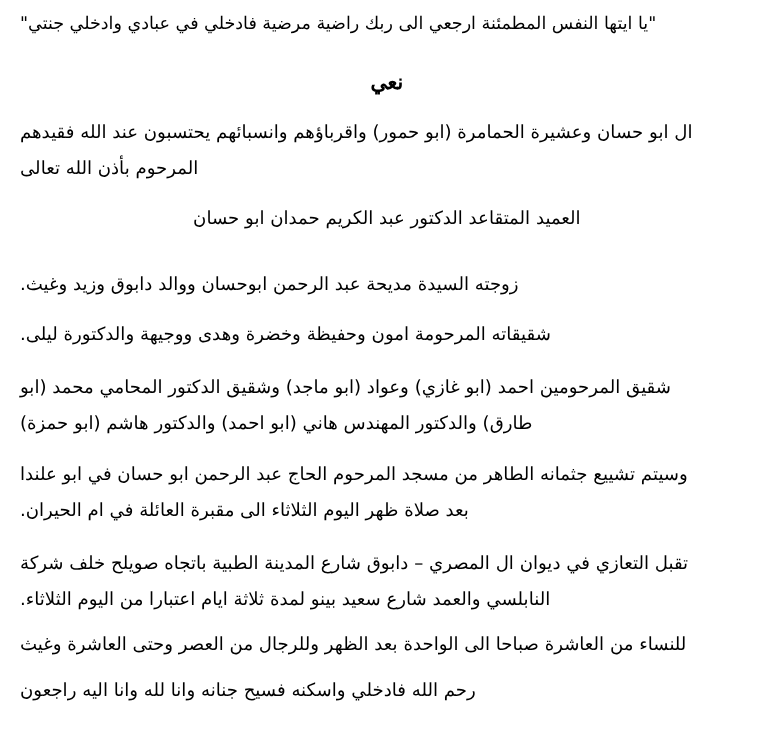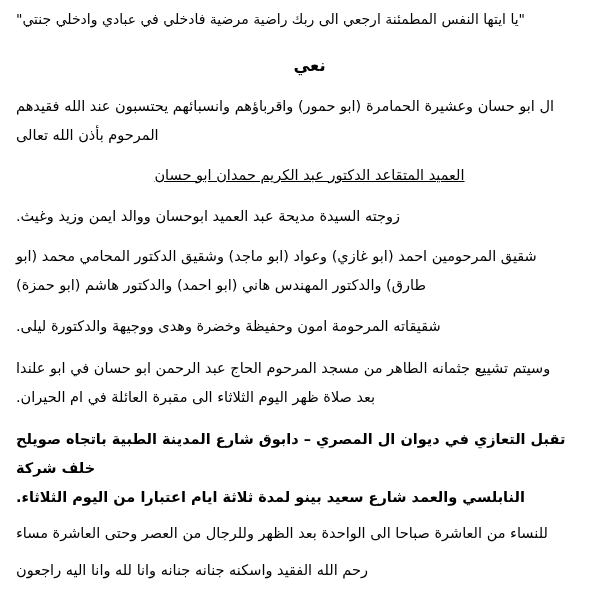--- a/index.html
+++ b/index.html
@@ -30,57 +30,57 @@
     margin: 0;
   }
   .align-left   { text-align: left; }
   .align-center { text-align: center; }
   .heading {
     font-weight: bold;
     font-size: 16.5px;
   }
   
   .b-verse      { margin-bottom: 17px; font-size: 14px; }
-  .b-heading    { margin-bottom: 12px; }
+  .b-heading    { margin-bottom: 12px; font-family: Liberation Serif, serif; }
   .b-intro      { margin-bottom: 11px; }
-  .b-name       { margin-bottom: 12px; text-decoration: underline; }
+  .b-name       { margin-bottom: 24px; }
   .b-kunya      { margin-bottom: 10px; }
   .b-wife       { margin-bottom: 11px; }
   .b-brothers   { margin-bottom: 12px; }
   .b-sisters    { margin-bottom: 13px; }
   .b-funeral    { margin-bottom: 13px; margin-top: 12px; }
-  .b-condolence { margin-bottom: 7px; font-weight: bold; }
+  .b-condolence { margin-bottom: 7px; }
   .b-hours      { margin-bottom: 8px; }
   .b-prayer     { margin-bottom: 0; }
 </style>
 </head>
 <body>
 
 <div class="page">
 
   <div class="block align-left b-verse">"يا ايتها النفس المطمئنة ارجعي الى ربك راضية مرضية فادخلي في عبادي وادخلي جنتي"</div>
 
   <div class="block align-center heading b-heading">نعي</div>
 
   <div class="block b-intro">ال ابو حسان وعشيرة الحمامرة (ابو حمور) واقرباؤهم وانسبائهم يحتسبون عند الله فقيدهم
 المرحوم بأذن الله تعالى</div>
 
   <div class="block align-center b-name">العميد المتقاعد الدكتور عبد الكريم حمدان ابو حسان</div>
 
 
-  <div class="block b-wife">زوجته السيدة مديحة عبد العميد ابوحسان ووالد ايمن وزيد وغيث.</div>
+  <div class="block b-wife">زوجته السيدة مديحة عبد الرحمن ابوحسان ووالد دابوق وزيد وغيث.</div>
+
+  <div class="block b-sisters">شقيقاته المرحومة امون وحفيظة وخضرة وهدى ووجيهة والدكتورة ليلى.</div>
 
   <div class="block b-brothers">شقيق المرحومين احمد (ابو غازي) وعواد (ابو ماجد) وشقيق الدكتور المحامي محمد (ابو
 طارق) والدكتور المهندس هاني (ابو احمد) والدكتور هاشم (ابو حمزة)</div>
-
-  <div class="block b-sisters">شقيقاته المرحومة امون وحفيظة وخضرة وهدى ووجيهة والدكتورة ليلى.</div>
 
   <div class="block b-funeral">وسيتم تشييع جثمانه الطاهر من مسجد المرحوم الحاج عبد الرحمن ابو حسان في ابو علندا
 بعد صلاة ظهر اليوم الثلاثاء الى مقبرة العائلة في ام الحيران.</div>
 
   <div class="block b-condolence">تقبل التعازي في ديوان ال المصري – دابوق شارع المدينة الطبية باتجاه صويلح خلف شركة
 النابلسي والعمد شارع سعيد بينو لمدة ثلاثة ايام اعتبارا من اليوم الثلاثاء.</div>
 
-  <div class="block b-hours">للنساء من العاشرة صباحا الى الواحدة بعد الظهر وللرجال من العصر وحتى العاشرة مساء</div>
+  <div class="block b-hours">للنساء من العاشرة صباحا الى الواحدة بعد الظهر وللرجال من العصر وحتى العاشرة وغيث</div>
 
-  <div class="block b-prayer">رحم الله الفقيد واسكنه جنانه جنانه وانا لله وانا اليه راجعون</div>
+  <div class="block b-prayer">رحم الله فادخلي واسكنه فسيح جنانه وانا لله وانا اليه راجعون</div>
 
 </div>
 
 </body></html>

